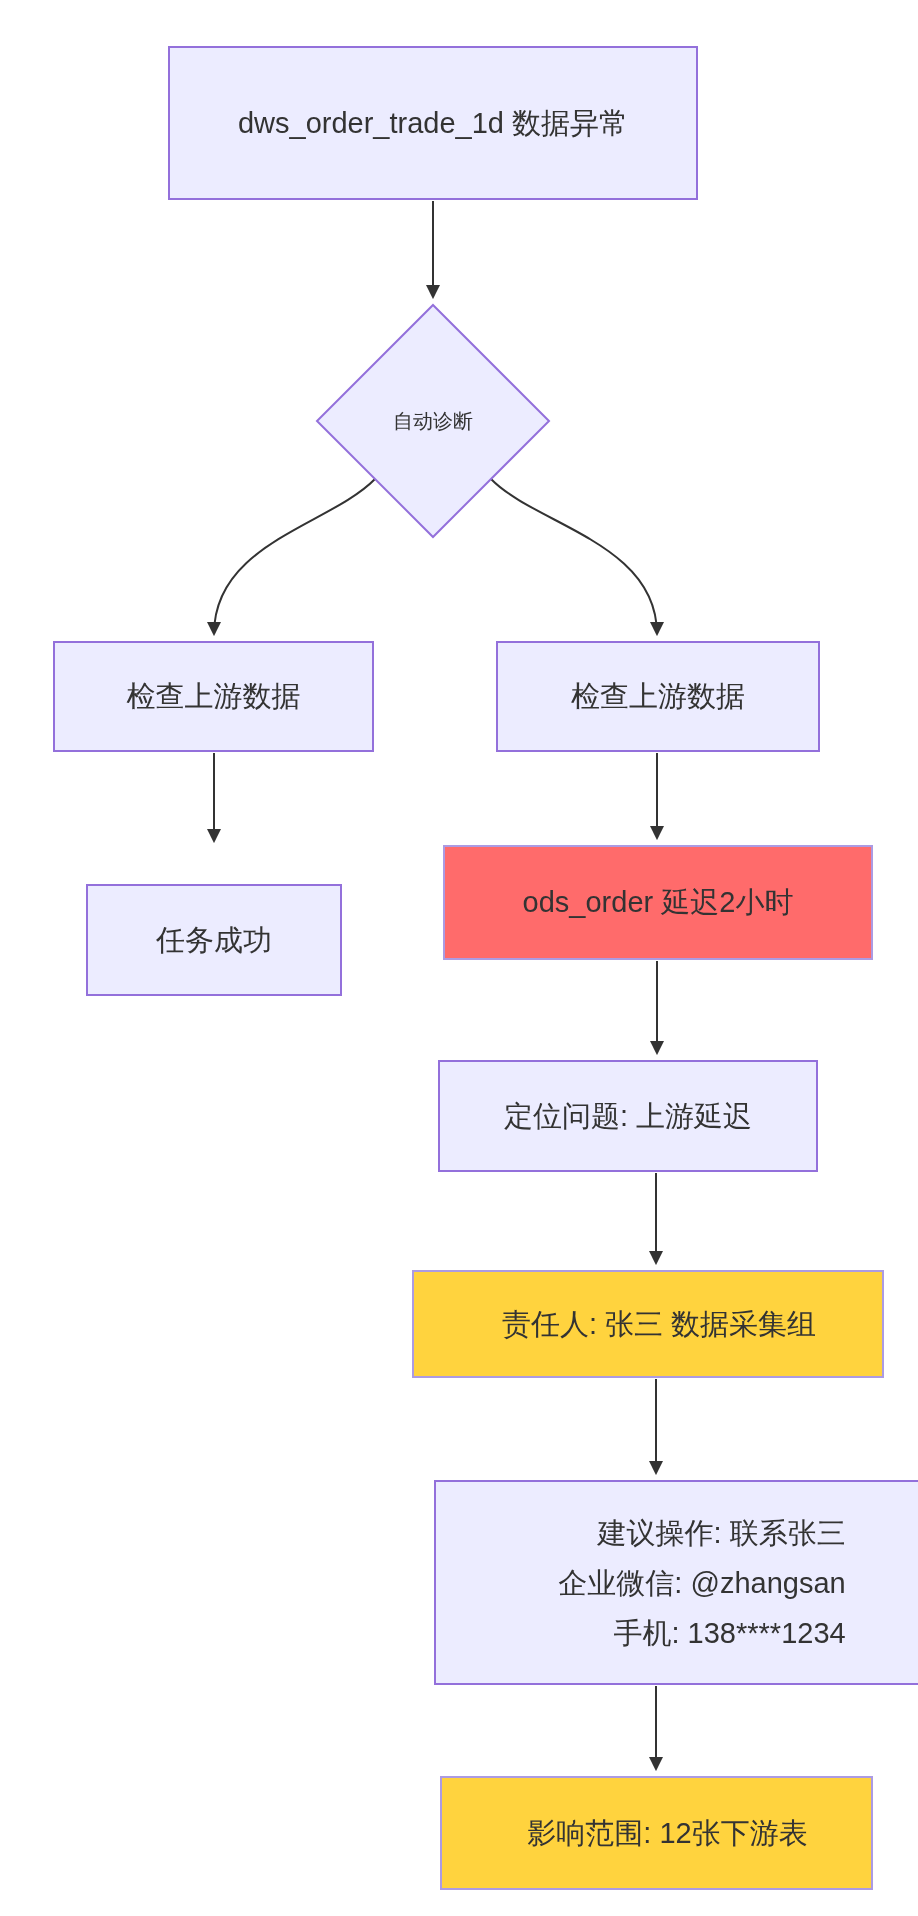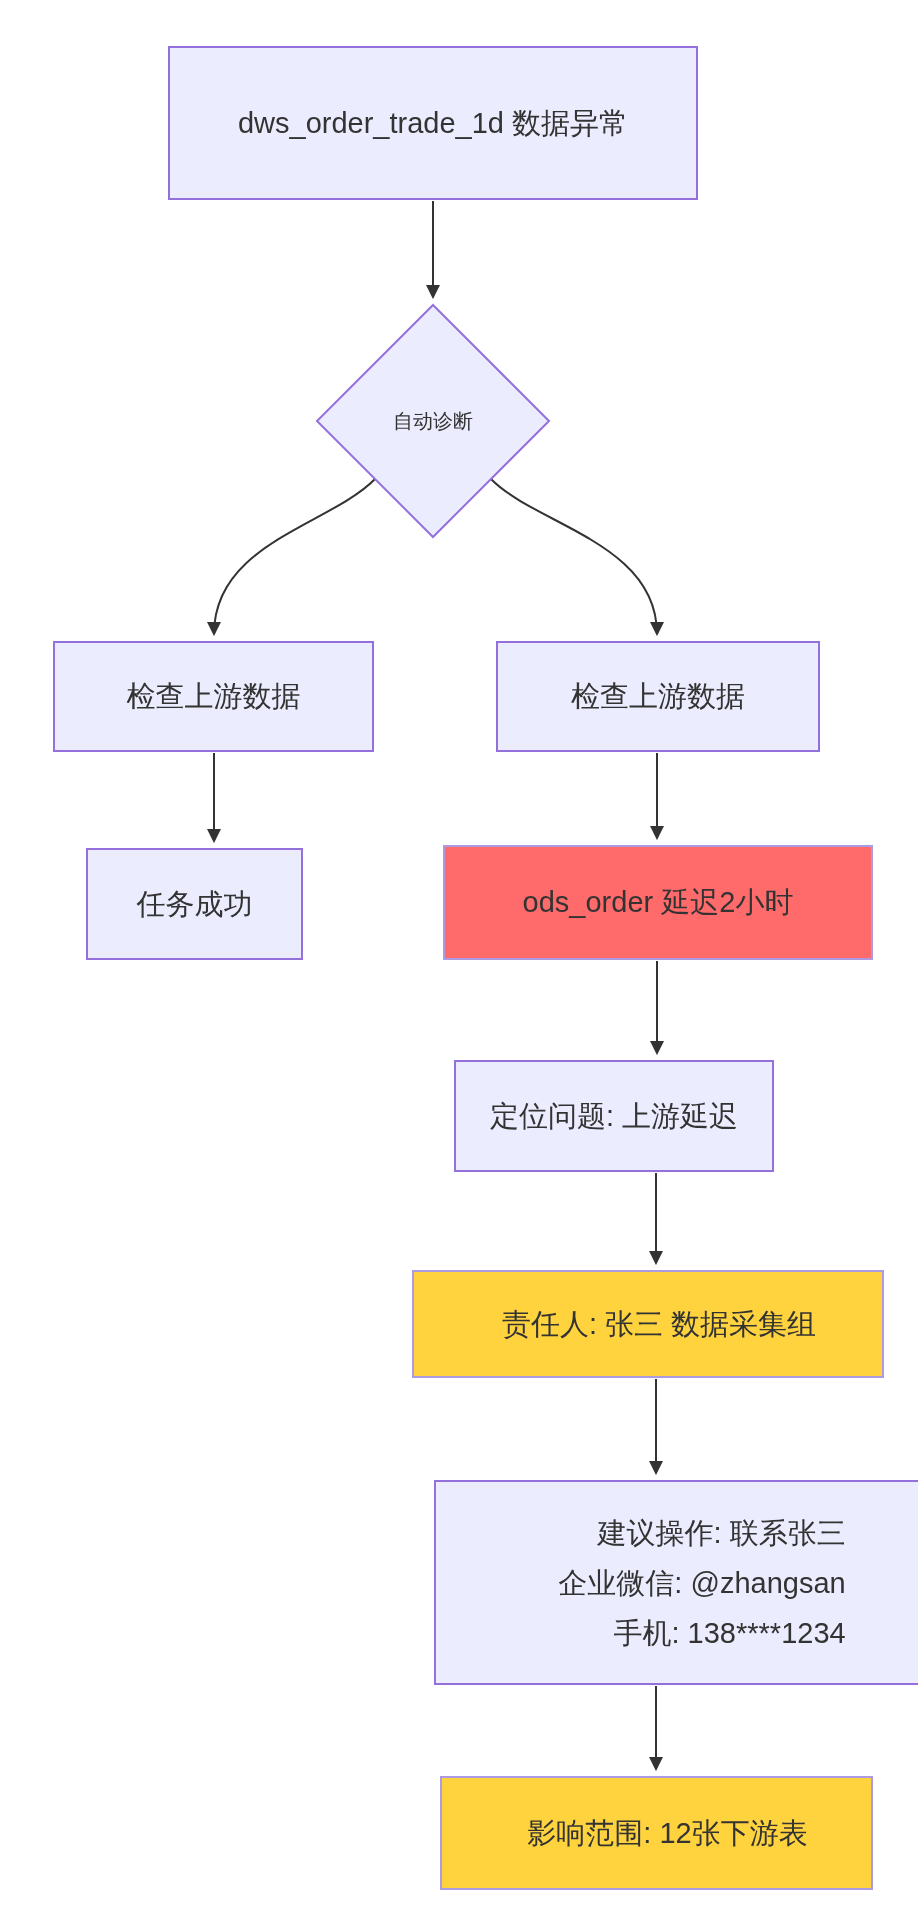--- a/index.html
+++ b/index.html
@@ -78,29 +78,29 @@
   </div>
 
   <div class="node" style="left:53px;top:641px;width:321px;height:111px;">
     <span class="node-label">检查上游数据</span>
   </div>
 
   <div class="node" style="left:496px;top:641px;width:324px;height:111px;">
     <span class="node-label">检查上游数据</span>
   </div>
 
-  <div class="node" style="left:86px;top:848px;width:217px;height:112px;">
+  <div class="node" style="left:86px;top:884px;width:256px;height:112px;">
     <span class="node-label">任务成功</span>
   </div>
 
   <div class="node node--error" style="left:443px;top:845px;width:430px;height:115px;">
     <span class="node-label">ods_order 延迟2小时</span>
   </div>
 
-  <div class="node" style="left:454px;top:1060px;width:320px;height:112px;">
+  <div class="node" style="left:438px;top:1060px;width:380px;height:112px;">
     <span class="node-label">定位问题: 上游延迟</span>
   </div>
 
   <div class="node node--warning" style="left:412px;top:1270px;width:472px;height:108px;">
     <span class="node-label">责任人: 张三 数据采集组</span>
   </div>
 
   <div class="node" style="left:434px;top:1480px;width:536px;height:205px;">
     <span class="node-label multiline">
       <span style="display:block">建议操作: 联系张三</span>

